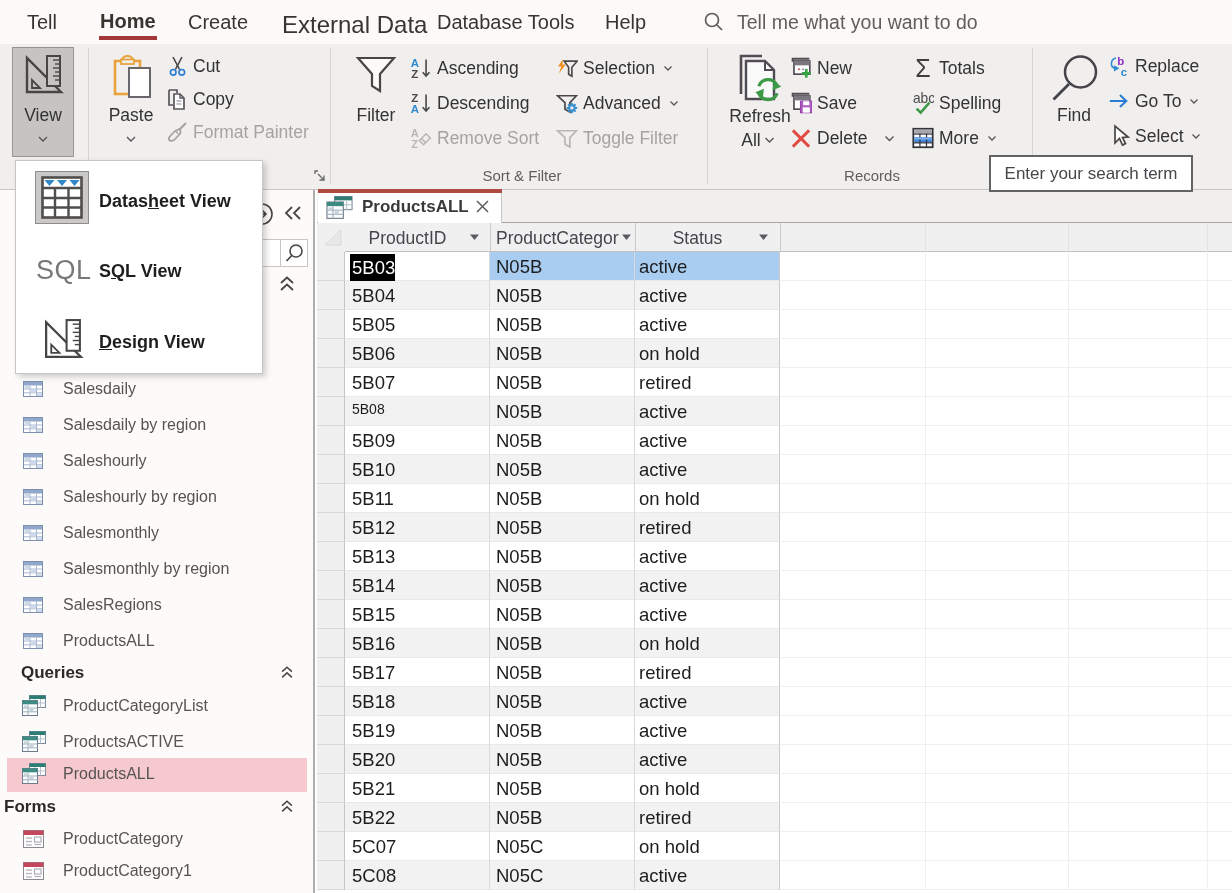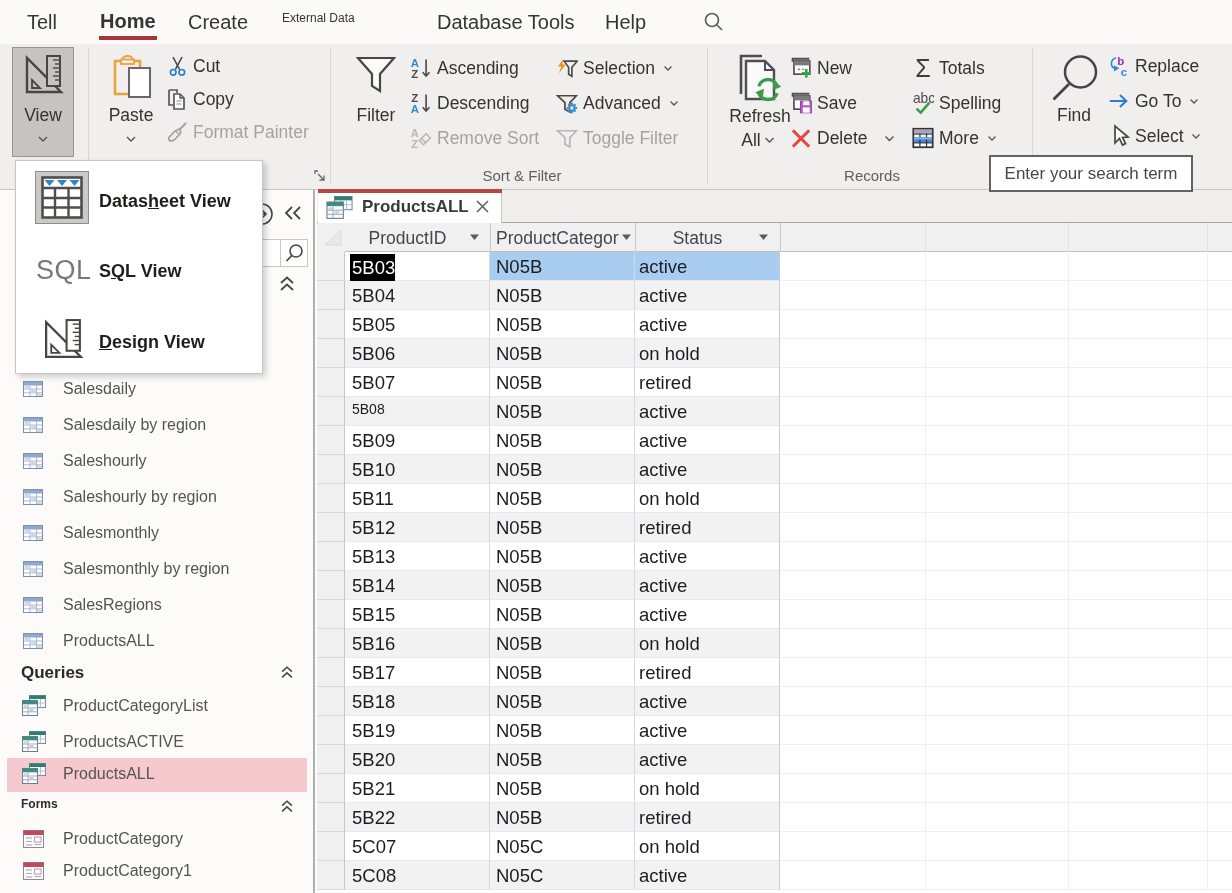--- a/index.html
+++ b/index.html
@@ -14,27 +14,28 @@
 .dis{color:#a5a3a1;}
 </style>
 </head>
 <body>
 
 <div class="abs" id="topbar" style="left:0;top:0;width:1232px;height:44px;background:#fbfaf8;">
   <div class="abs" style="left:27px;top:11px;font-size:20px;color:#37352f;">Tell</div>
   <div class="abs" style="left:100px;top:10px;font-size:20px;font-weight:bold;color:#37352f;">Home</div>
   <div class="abs" style="left:99px;top:36px;width:58px;height:4px;background:#a4373a;"></div>
   <div class="abs" style="left:188px;top:11px;font-size:20px;color:#37352f;">Create</div>
-  <div class="abs" style="left:282px;top:11px;font-size:12px;color:#37352f;">External Data</div>
+  <div class="abs" style="left:282px;top:11px;font-size:24px;color:#37352f;">External Data</div>
   <div class="abs" style="left:437px;top:11px;font-size:20px;color:#37352f;">Database Tools</div>
   <div class="abs" style="left:605px;top:11px;font-size:20px;color:#37352f;">Help</div>
   <svg class="abs" style="left:702px;top:10px;" width="23" height="23" viewBox="0 0 23 23">
       <circle cx="10" cy="10" r="6.5" fill="none" stroke="#605e5c" stroke-width="1.7"></circle>
       <line x1="15" y1="15" x2="20" y2="20" stroke="#605e5c" stroke-width="1.7"></line>
     </svg>
+  <div class="abs" style="left:737px;top:11px;font-size:19.5px;color:#605e5c;">Tell me what you want to do</div>
 </div>
 
 <div class="abs" id="ribbon" style="left:0;top:44px;width:1232px;height:146px;background:#f1efee;border-bottom:1px solid #c8c6c4;">
 
   <div class="abs" style="left:12px;top:3px;width:62px;height:110px;background:#c6c4c2;border:1px solid #979593;"></div>
   <svg class="abs" style="left:21px;top:9px;" width="44" height="44" viewBox="0 0 44 44">
     <path d="M6,5 L6,39 L40,39 Z" fill="none" stroke="#484644" stroke-width="2.4"></path>
     <path d="M11,27 L11,35 L19,35 Z" fill="none" stroke="#484644" stroke-width="1.8"></path>
     <rect x="26" y="3" width="13" height="30" fill="#c6c4c2" stroke="#484644" stroke-width="2"></rect>
     <line x1="32" y1="7" x2="39" y2="7" stroke="#484644" stroke-width="1.4"></line>
@@ -551,21 +552,21 @@
 <rect x="0.5" y="5.5" width="15" height="3.8" fill="#3d8b82"></rect>
 <g stroke="#9fb0bd" stroke-width="1">
           <line x1="0.5" y1="13" x2="15.5" y2="13"></line>
           <line x1="0.5" y1="16.8" x2="15.5" y2="16.8"></line>
           <line x1="6" y1="9.3" x2="6" y2="20.5"></line>
         </g>
 <rect x="2" y="10.5" width="3.5" height="2" fill="#c3d0da"></rect>
 <rect x="7.5" y="14" width="4" height="2.2" fill="#c3d0da"></rect>
 </svg>
 <div class="abs" style="left:63px;top:575px;font-size:16px;color:#565452;">ProductsALL</div>
-<div class="abs" style="left:21px;top:607px;font-size:12px;font-weight:bold;color:#2b2a29;">Forms</div>
+<div class="abs" style="left:4px;top:607px;font-size:17px;font-weight:bold;color:#2b2a29;">Forms</div>
 <svg class="abs" style="left:281px;top:610px;" width="12" height="13" viewBox="0 0 14 16">
         <path d="M1,7 L7,1.5 L13,7 M1,14 L7,8.5 L13,14" fill="none" stroke="#484644" stroke-width="1.9"></path>
       </svg>
 <svg class="abs" style="left:23px;top:640px;" width="21" height="18" viewBox="0 0 21 18">
 <rect x="0.5" y="0.5" width="20" height="17" fill="#fdfdfd" stroke="#8a8a92" stroke-width="1"></rect>
 <rect x="0.5" y="0.5" width="20" height="4.5" fill="#c4485c"></rect>
 <g stroke="#b0b0b8" stroke-width="1.2">
           <line x1="3" y1="8" x2="9" y2="8"></line>
           <line x1="3" y1="11.5" x2="9" y2="11.5"></line>
           <line x1="3" y1="15" x2="9" y2="15"></line>

